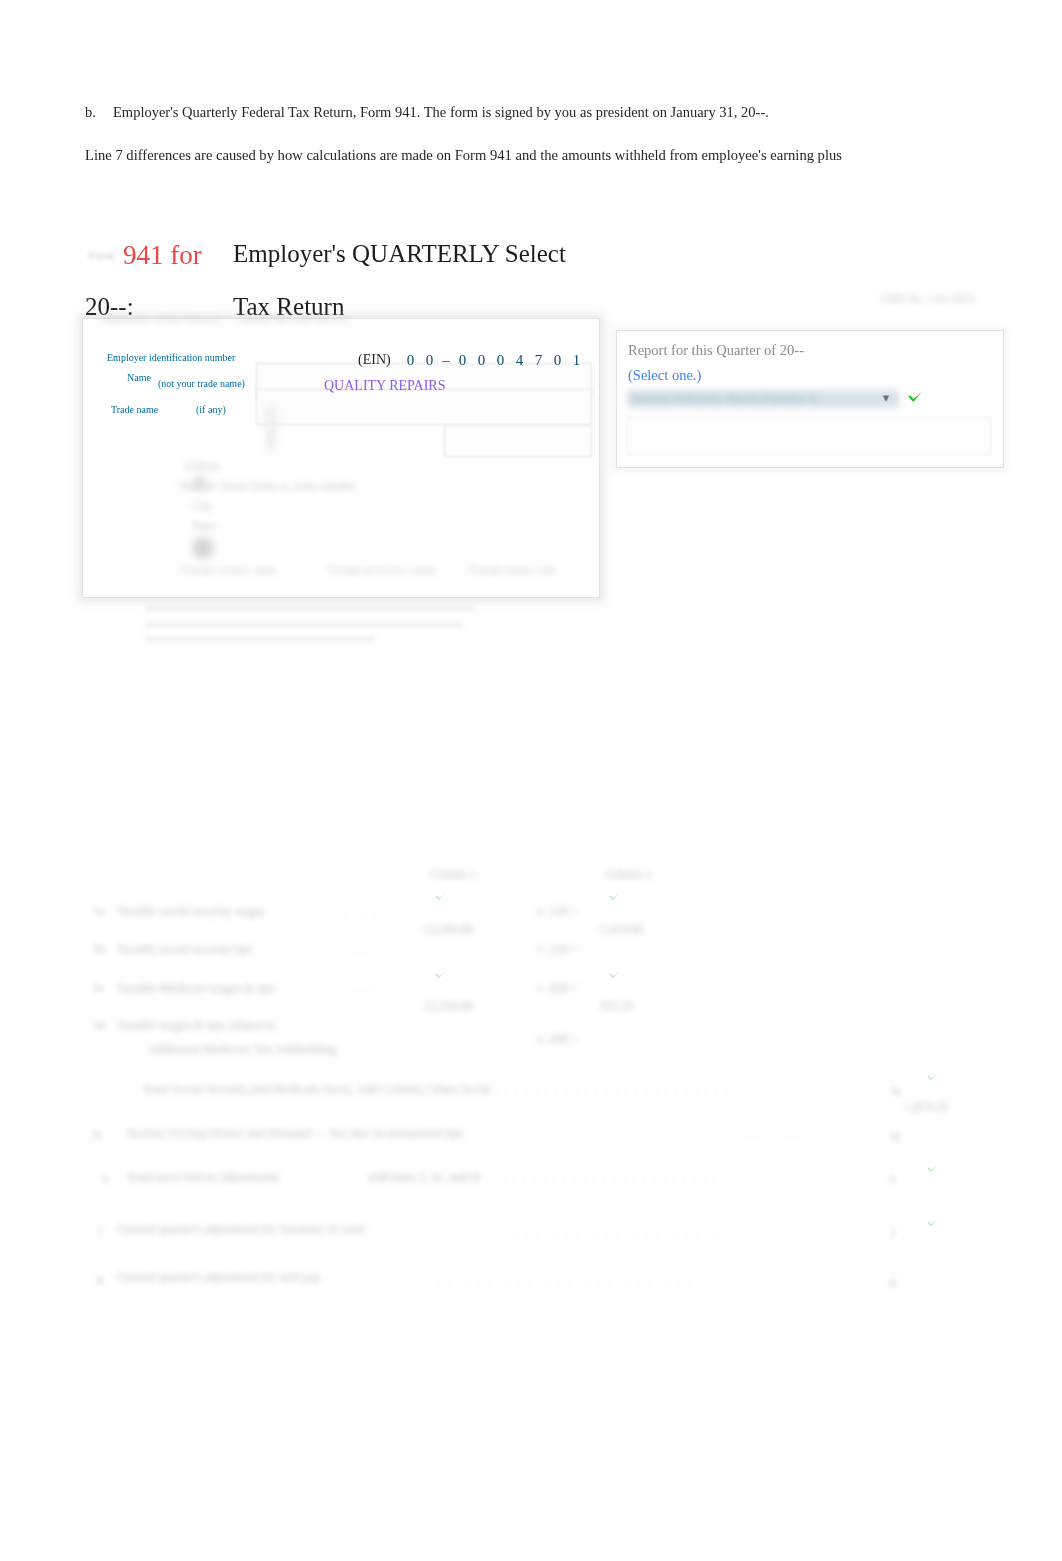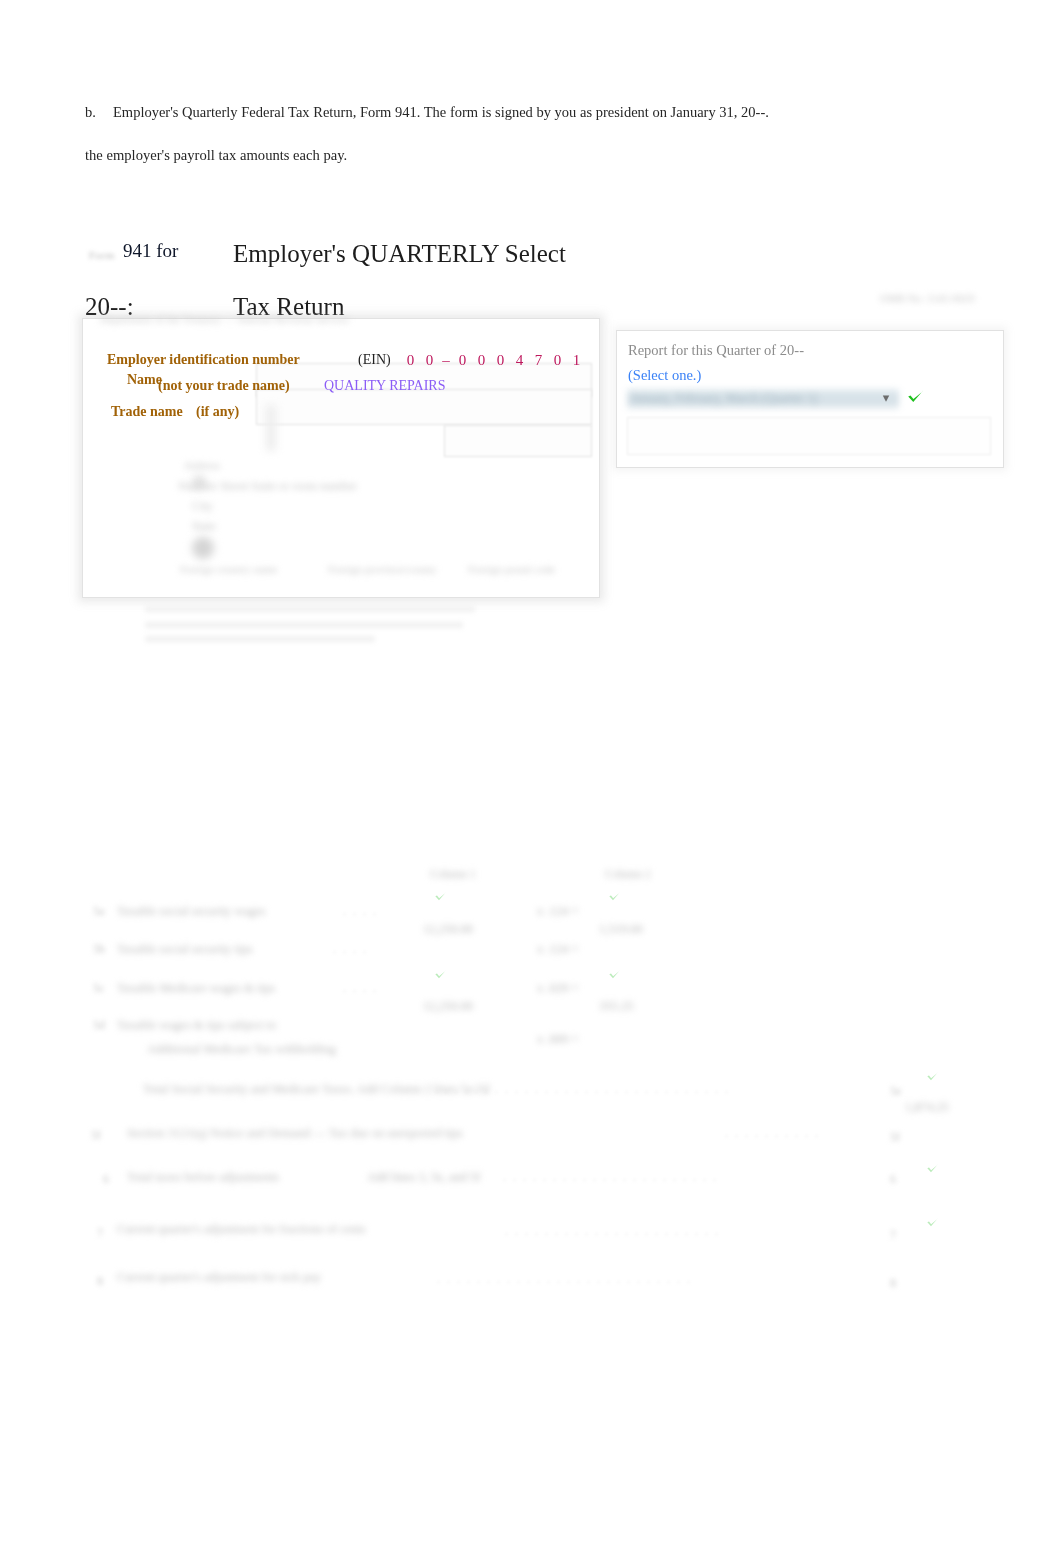--- a/index.html
+++ b/index.html
@@ -68,22 +68,22 @@
     top: 9px;
     font-size: 11px;
     color: #b9b9b9;
     filter: blur(2.2px);
     letter-spacing: .5px;
   }
   .t-941 {
     position: absolute;
     left: 38px;
     top: 0;
-    font-size: 19px;
-    color: #0f172a;
+    font-size: 27px;
+    color: #ef4444;
   }
   .t-year {
     position: absolute;
     left: 0px;
     top: 0;
     font-size: 25px;
     color: #1d1d1d;
   }
   .t-main {
     position: absolute;
@@ -132,45 +132,44 @@
     top: -14px;
     width: 420px;
     height: 14px;
     filter: blur(3px);
     font-size: 11px;
     color: #c9c9c9;
     white-space: nowrap;
   }
   .row-label {
     position: absolute;
-    font-size: 14px;
-    color: #a16207;
-    white-space: nowrap;
-    font-weight: bold;
+    font-size: 10px;
+    color: #0369a1;
+    white-space: nowrap;
   }
   .lbl-ein      { left: 11px;  top: 25px; }
   .lbl-name     { left: 15px;  top: 45px; margin-left: 16px; }
   .sub-name     { left: 62px;  top: 51px; }
   .lbl-trade    { left: 15px;  top: 77px; }
   .sub-trade    { left: 100px; top: 77px; }
 
   .ein-paren {
     position: absolute;
     left: 262px;
     top: 25px;
     font-size: 14px;
     color: #1f1f1f;
   }
   .ein-digits {
     position: absolute;
     left: 305px;
     top: 25px;
     font-size: 15px;
     letter-spacing: 0;
-    color: #be185d;
+    color: #0c4a6e;
     white-space: nowrap;
   }
   .ein-digits span { display: inline-block; width: 19px; text-align: center; }
   .ein-digits span.dash { width: 14px; }
 
   .name-value {
     position: absolute;
     left: 228px;
     top: 51px;
     font-size: 14px;
@@ -370,21 +369,21 @@
   .ln-check svg { width: 16px; height: 16px; }
 </style>
 </head>
 <body>
 
 <div id="instructions">
   <div class="item-line">
     <span class="item-letter">b.</span><span>Employer's Quarterly Federal Tax Return, Form 941. The form is signed by you as president on January 31, 20--.</span>
   </div>
   <div class="hint-block">
-    <div class="hint-line">the employer's payroll tax amounts each pay.</div>
+    <div class="hint-line">Line 7 differences are caused by how calculations are made on Form 941 and the amounts withheld from employee's earning plus</div>
   </div>
 </div>
 
 <div id="form-title-area">
   <div class="title-row r1">
     <span class="form-word">Form</span>
     <span class="t-941">941 for</span>
     <span class="t-main">Employer's QUARTERLY Select</span>
   </div>
   <div class="title-row r2">

